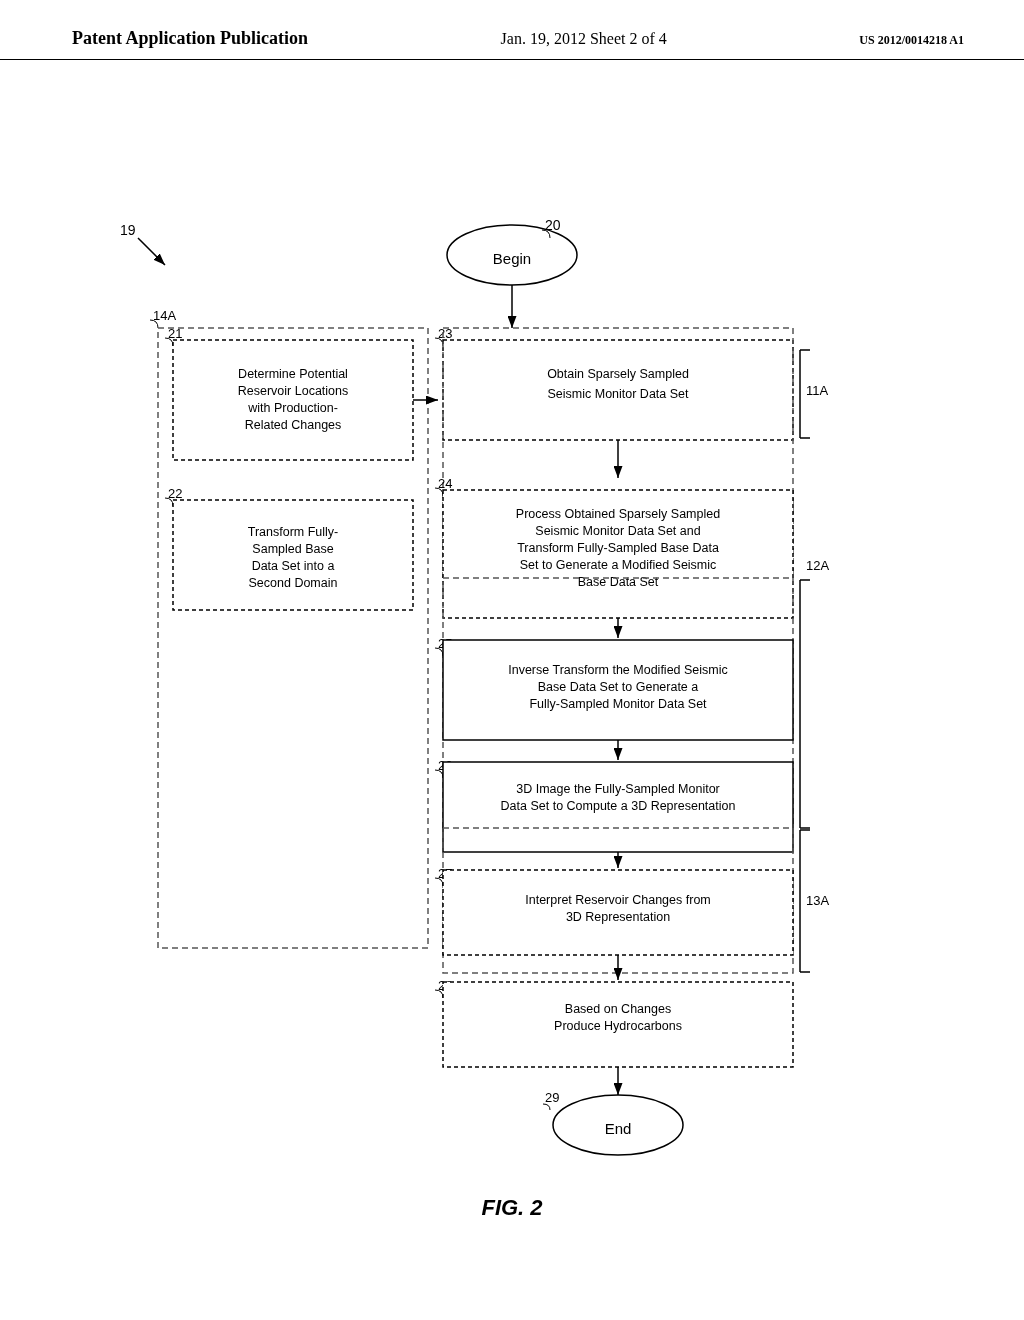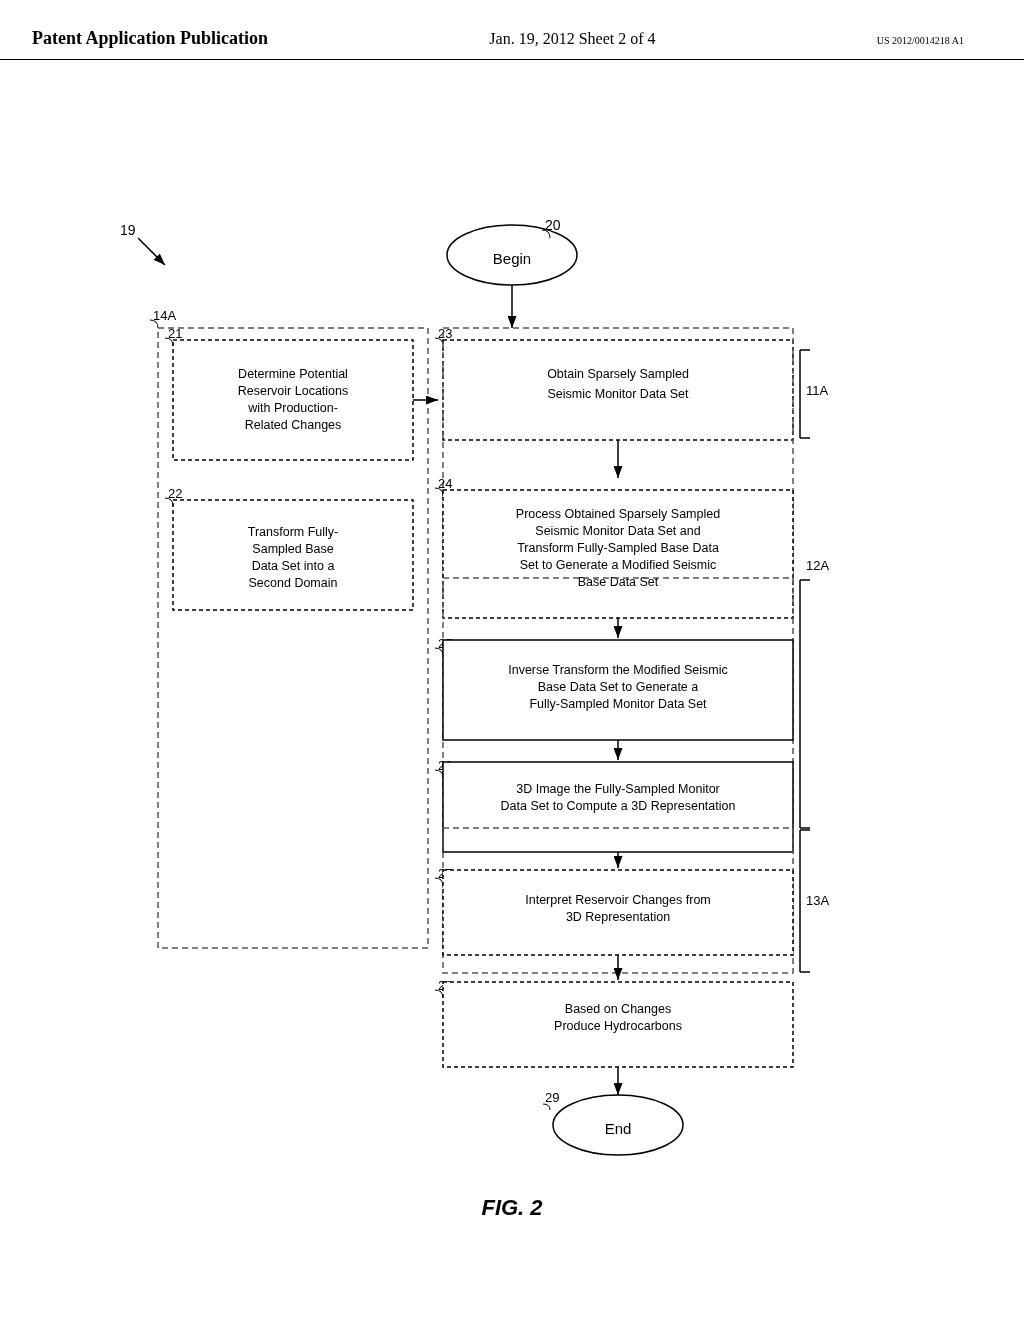--- a/index.html
+++ b/index.html
@@ -10,34 +10,34 @@
       min-height: 1320px;
       position: relative;
       overflow: hidden;
     }
 
     
     .header {
       display: flex;
       justify-content: space-between;
       align-items: baseline;
-      padding: 28px 60px 10px 32px;
+      padding: 28px 60px 10px 72px;
       border-bottom: 1px solid #000;
     }
     .header-left {
       font-size: 18px;
       font-weight: bold;
     }
     .header-center {
       font-size: 16px;
       text-align: left;
     }
     .header-right {
-      font-size: 10px;
-      font-weight: normal;
+      font-size: 12px;
+      font-weight: bold;
     }
 
     
     .diagram-area {
       position: relative;
       width: 100%;
       height: 1200px;
       text-align: right;
     }
 

